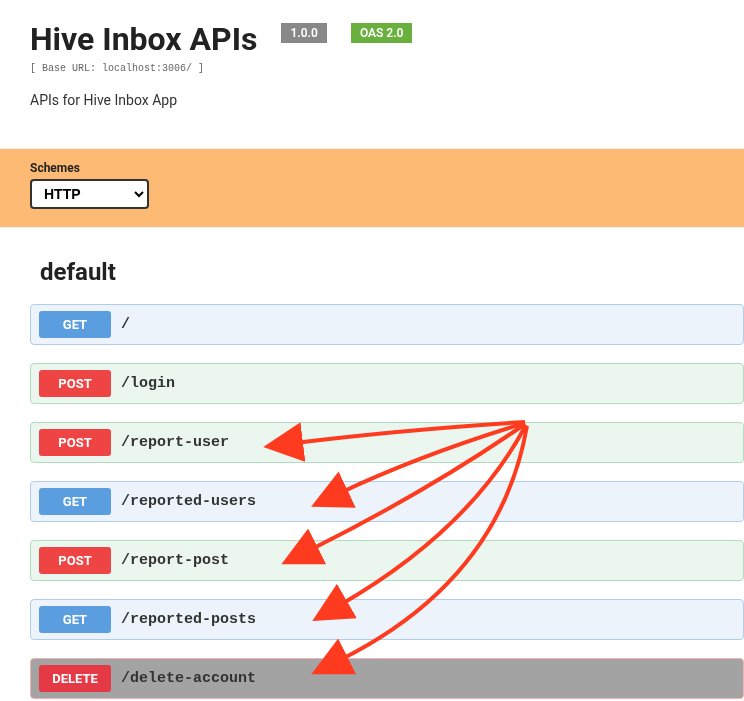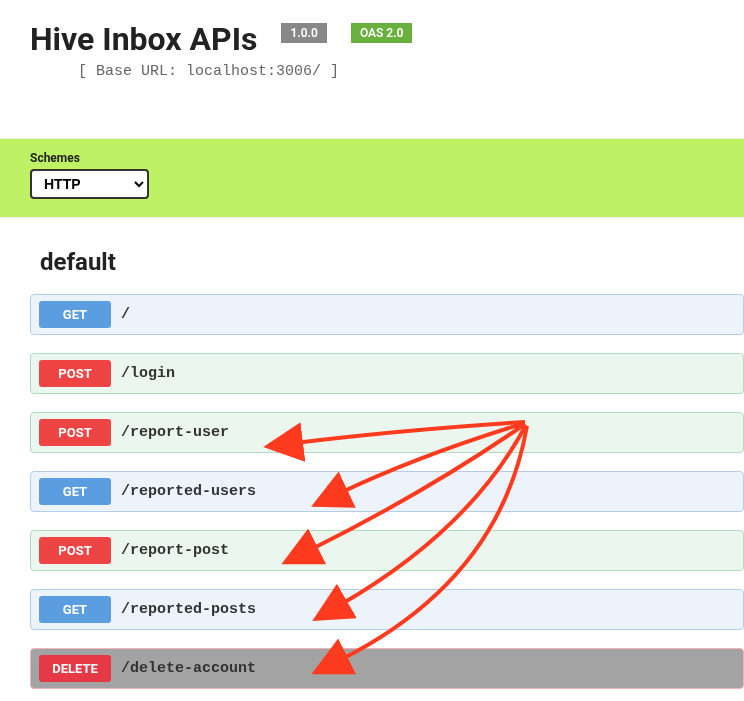--- a/index.html
+++ b/index.html
@@ -32,34 +32,33 @@
       font-size: 12px;
       font-weight: 600;
       color: #fff;
       position: relative;
       top: -6px;
     }
     .badge-version { background: #888; }
     .badge-oas { background: #6ab03e; }
     .base-url {
       font-family: "Courier New", monospace;
-      font-size: 15px;
+      font-size: 10px;
       color: #666;
       margin-bottom: 18px;
-      margin-left: 48px;
     }
     .description {
       font-size: 14px;
       color: #333;
     }
     .schemes-block {
       border-top: 1px solid #eee;
       border-bottom: 1px solid #eee;
       padding: 12px 30px 18px 30px;
-      background: #bef264;
+      background: #fdba74;
       margin-top: 25px;
     }
     .schemes-label {
       font-size: 12px;
       font-weight: 700;
       color: #222;
       margin-bottom: 4px;
     }
     .scheme-select {
       width: 119px;
@@ -124,20 +123,21 @@
 </head>
 <body>
 
 <div class="header">
   <div class="title-row">
     <h1 class="title">Hive Inbox APIs</h1>
     <span class="badge badge-version">1.0.0</span>
     <span class="badge badge-oas">OAS 2.0</span>
   </div>
   <div class="base-url">[ Base URL: localhost:3006/ ]</div>
+  <div class="description">APIs for Hive Inbox App</div>
 </div>
 
 <div class="schemes-block">
   <div class="schemes-label">Schemes</div>
   <select class="scheme-select">
     <option>HTTP</option>
   </select>
 </div>
 
 <div class="content">

